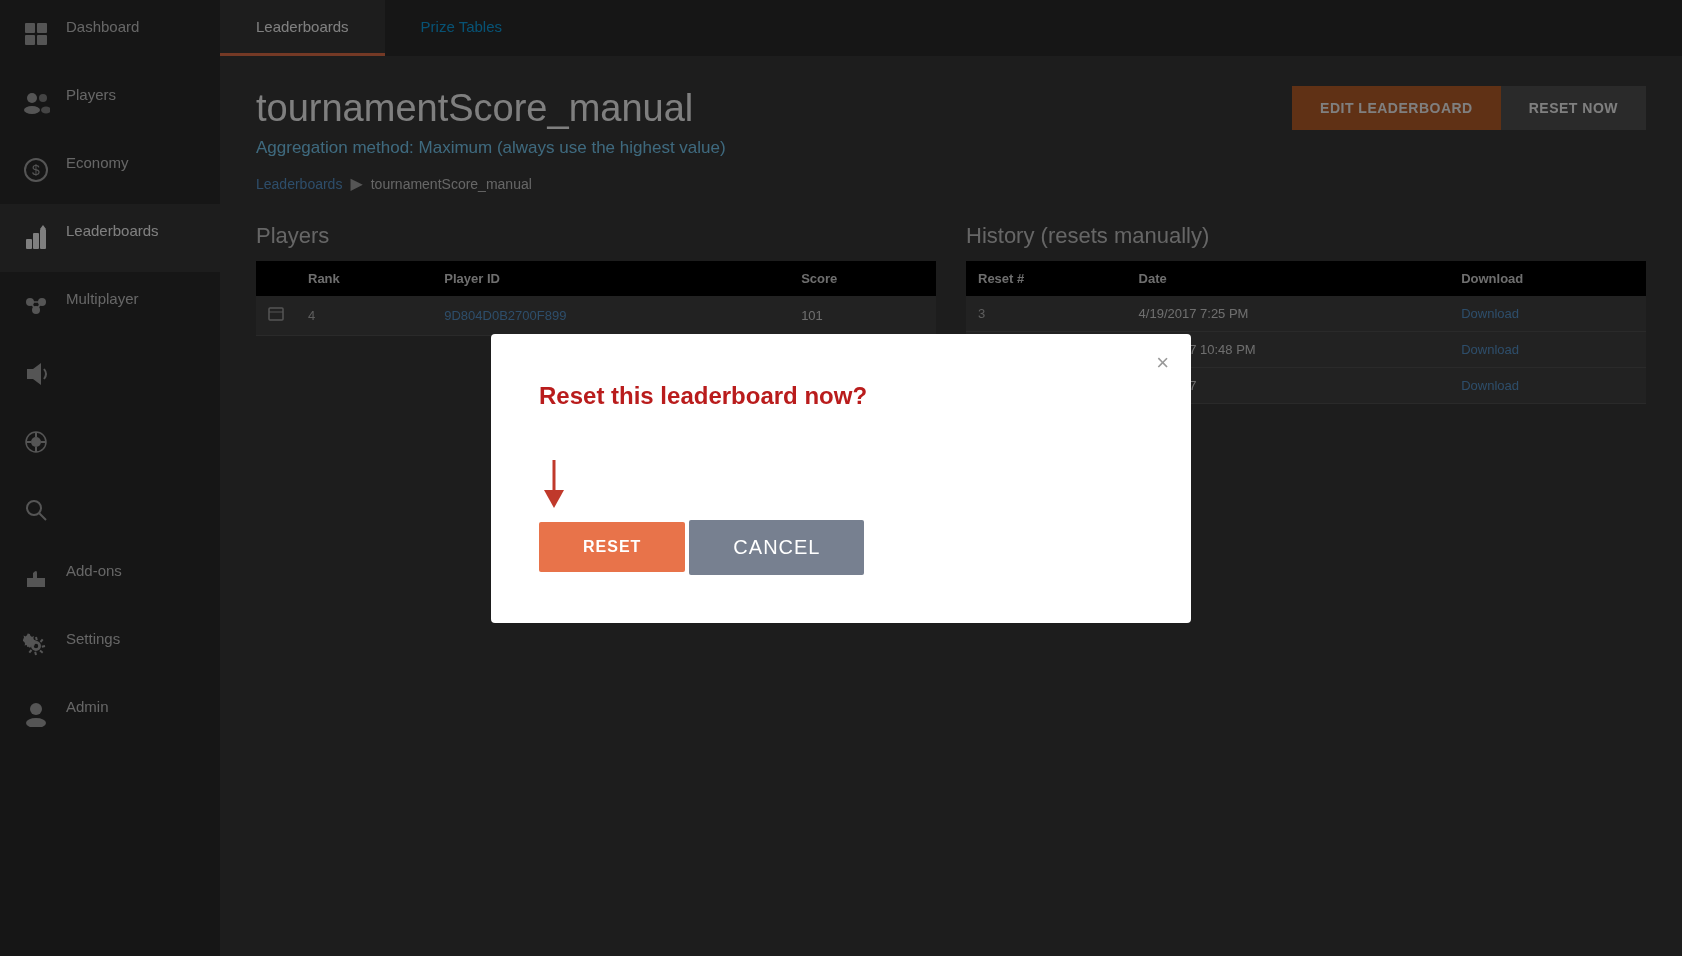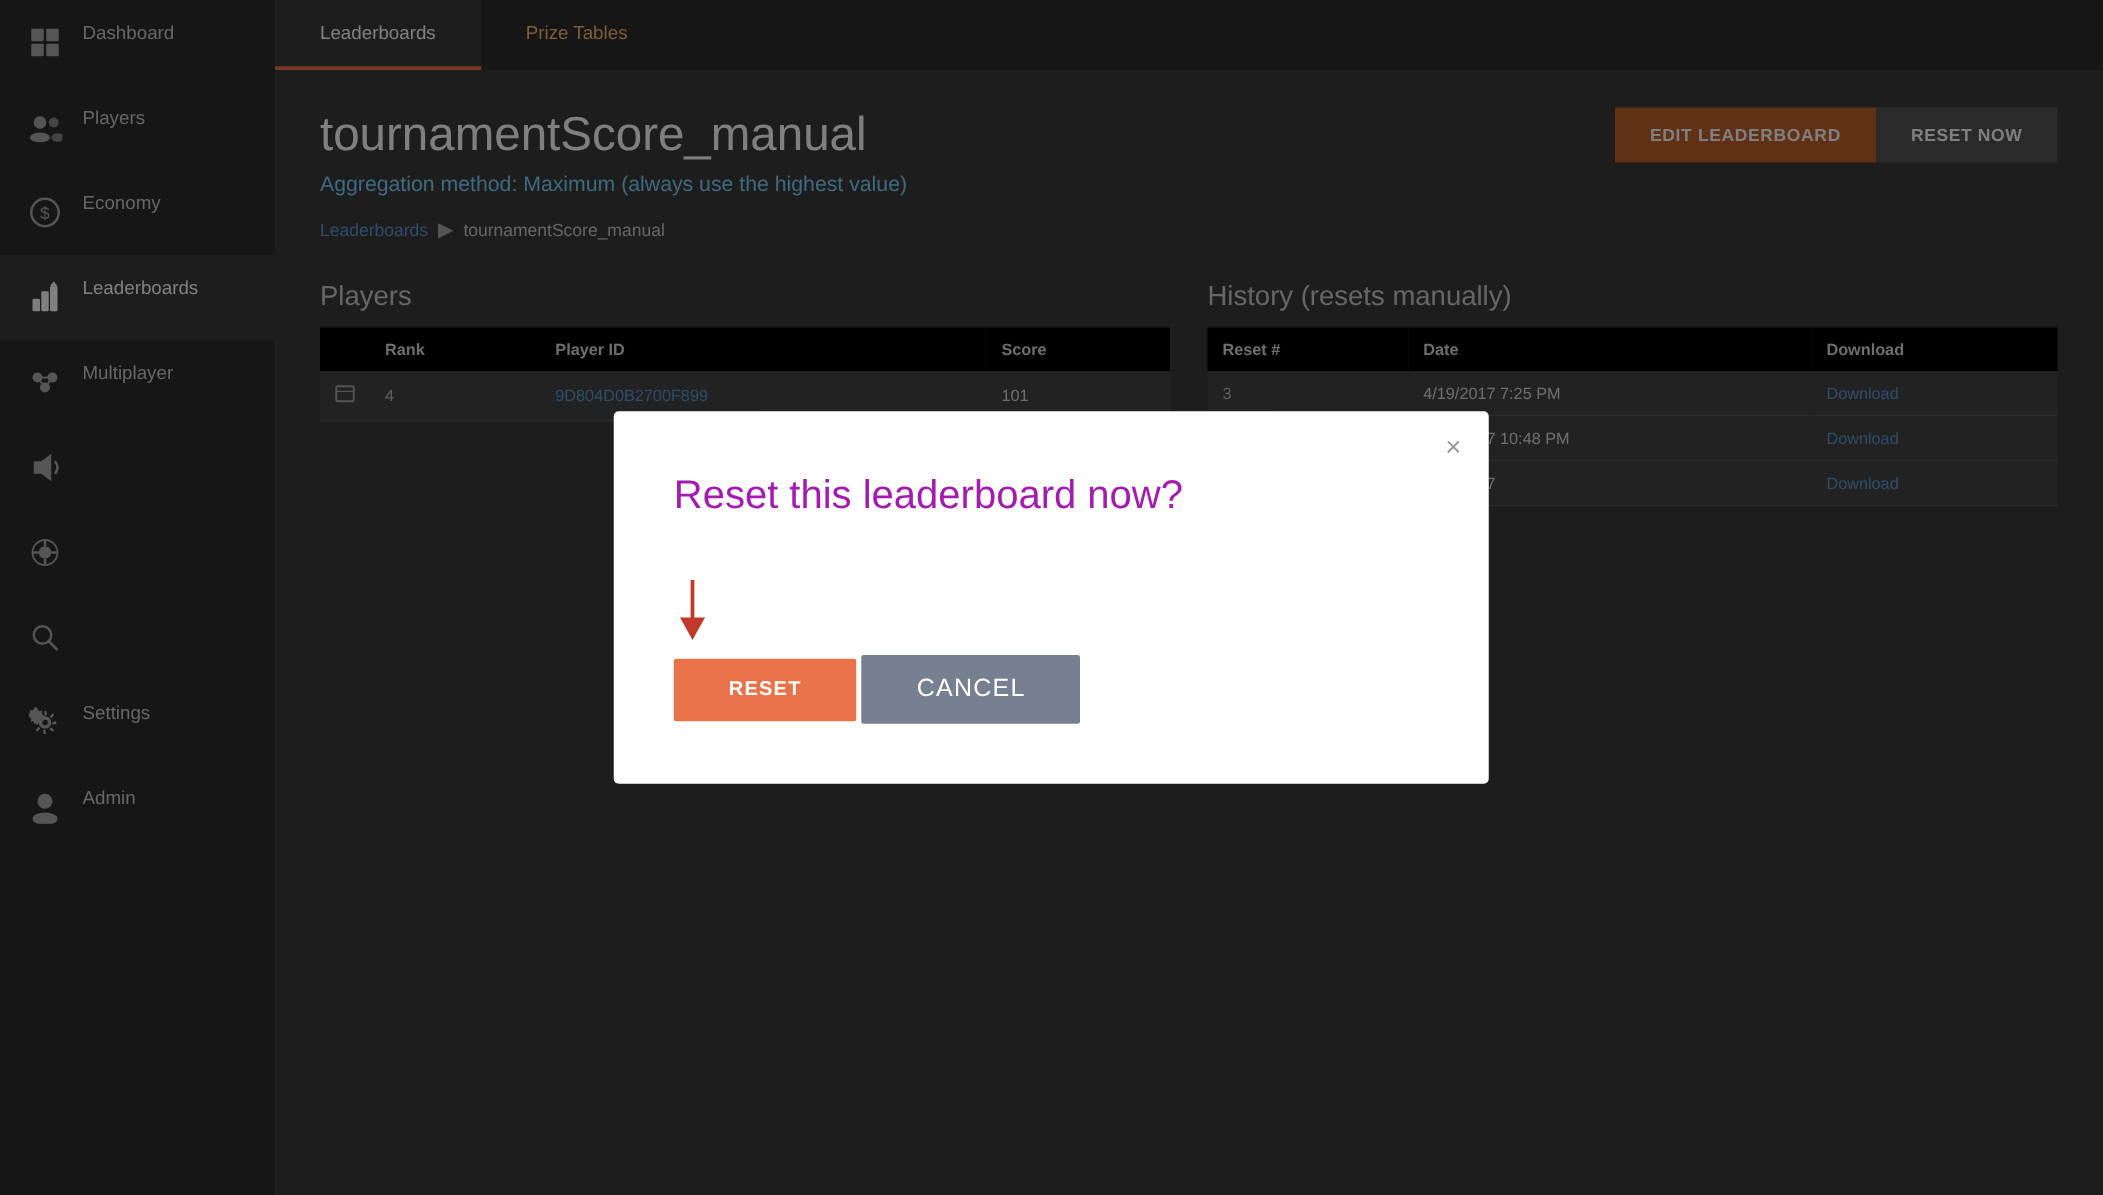--- a/index.html
+++ b/index.html
@@ -49,21 +49,21 @@
     }
 
     
     .tabs {
       display: flex;
       background: #2c2c2c;
       border-bottom: none;
     }
     .tab {
       padding: 18px 36px;
-      color: #fdba74;
+      color: #0ea5e9;
       cursor: pointer;
       font-size: 15px;
       font-weight: 500;
       border-bottom: 3px solid transparent;
     }
     .tab.active {
       background: #3a3a3a;
       color: #fff;
       border-bottom: 3px solid #e8734a;
     }
@@ -188,23 +188,23 @@
       border-radius: 4px;
       padding: 48px 48px 48px 48px;
       width: 700px;
       min-height: 260px;
       position: relative;
       display: flex;
       flex-direction: column;
       justify-content: space-between;
     }
     .modal-title {
-      font-size: 32px;
-      color: #a21caf;
-      font-weight: 400;
+      font-size: 24px;
+      color: #b91c1c;
+      font-weight: 700;
       margin-bottom: 50px;
     }
     .modal-close {
       position: absolute;
       top: 18px;
       right: 22px;
       font-size: 22px;
       color: #999;
       cursor: pointer;
       background: none;
@@ -325,20 +325,28 @@
       </svg>
     </span>
   </div>
   <div class="sidebar-item">
     <span class="sidebar-icon">
       <svg width="24" height="24" viewBox="0 0 24 24" fill="none">
         <circle cx="10" cy="10" r="7" stroke="#aaa" stroke-width="2"></circle>
         <line x1="15" y1="15" x2="22" y2="22" stroke="#aaa" stroke-width="2"></line>
       </svg>
     </span>
+  </div>
+  <div class="sidebar-item">
+    <span class="sidebar-icon">
+      <svg width="26" height="26" viewBox="0 0 26 26" fill="none">
+        <path d="M4 13 L10 13 L10 8 Q14 4 14 8 L14 13 L22 13 L22 22 L4 22 Z" fill="#aaa"></path>
+      </svg>
+    </span>
+    <span class="sidebar-label">Add-ons</span>
   </div>
   <div class="sidebar-item">
     <span class="sidebar-icon">
       <svg width="26" height="26" viewBox="0 0 26 26" fill="none">
         <circle cx="13" cy="13" r="4" fill="none" stroke="#aaa" stroke-width="2"></circle>
         <path d="M13 2 L14.5 6 Q16 6.5 17 7.5 L21 6 L20 10 Q21 11.5 21 13 L25 14.5 L23 18 Q23 19.5 22 20.5 L23 24 L19 23 Q17.5 24 16 24 L14.5 28 L11.5 28 L10 24 Q8.5 24 7 23 L3 24 L4 20.5 Q3 19.5 3 18 L-1 14.5 L1 11 Q1 9.5 2 8.5 L1 5 L5 6.5 Q6 5.5 7.5 5 L9 1 Z" fill="#aaa" transform="scale(0.52) translate(0,0)"></path>
         <circle cx="13" cy="13" r="3" fill="none" stroke="#aaa" stroke-width="1.5"></circle>
         <path d="M13 4 L13.8 7.2 M19.7 6.3 L17.5 9 M22 13 L18.8 13.8 M19.7 19.7 L17 17.5 M13 22 L12.2 18.8 M6.3 19.7 L8.5 17 M4 13 L7.2 12.2 M6.3 6.3 L9 8.5" stroke="#aaa" stroke-width="2"></path>
       </svg>
     </span>

